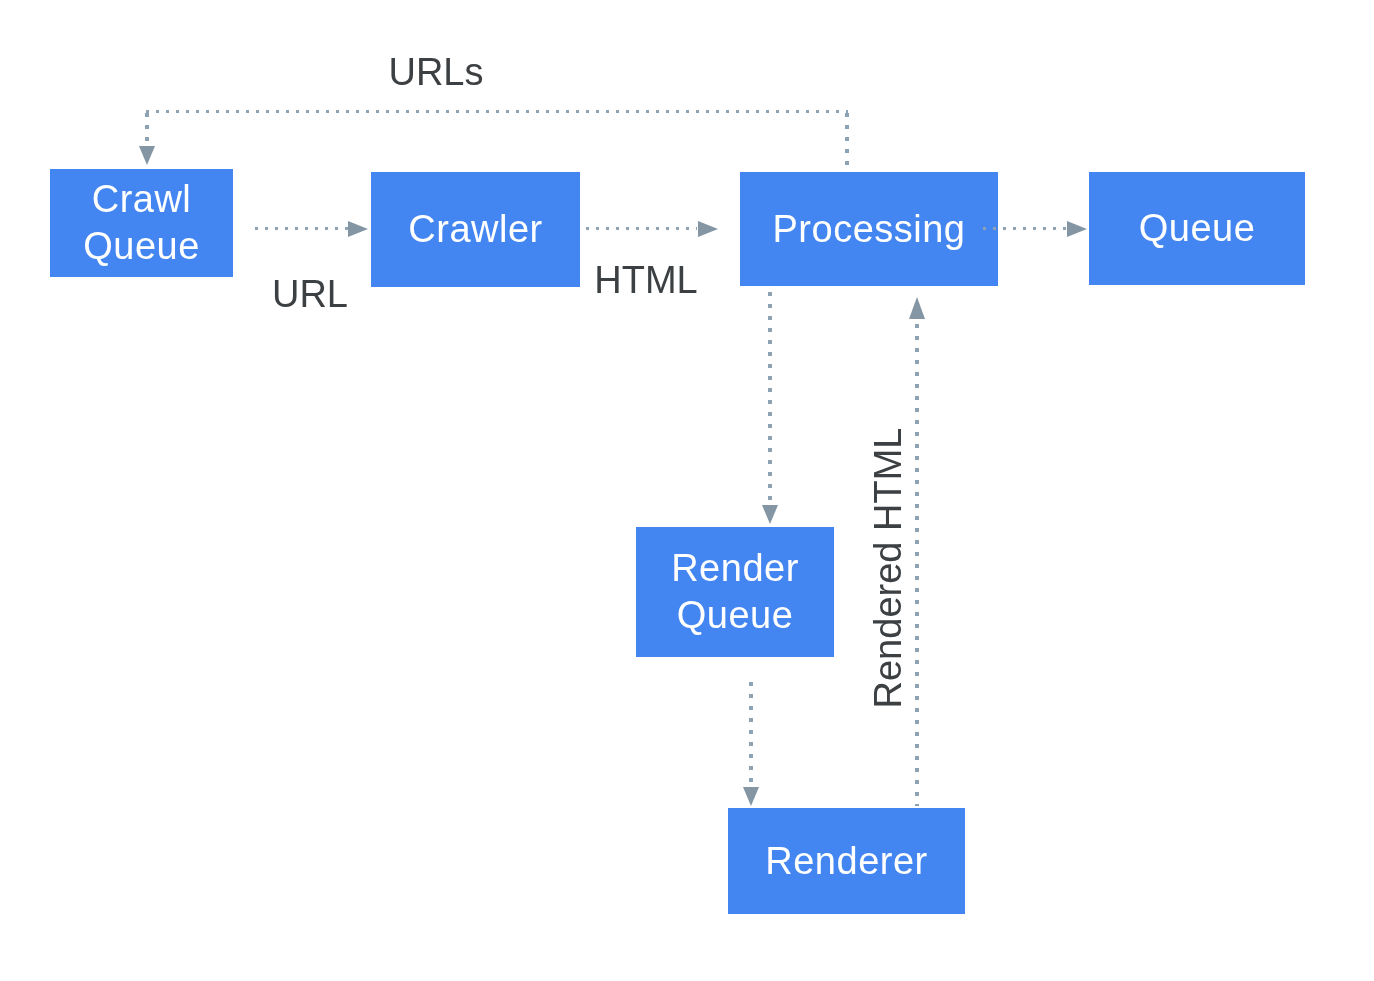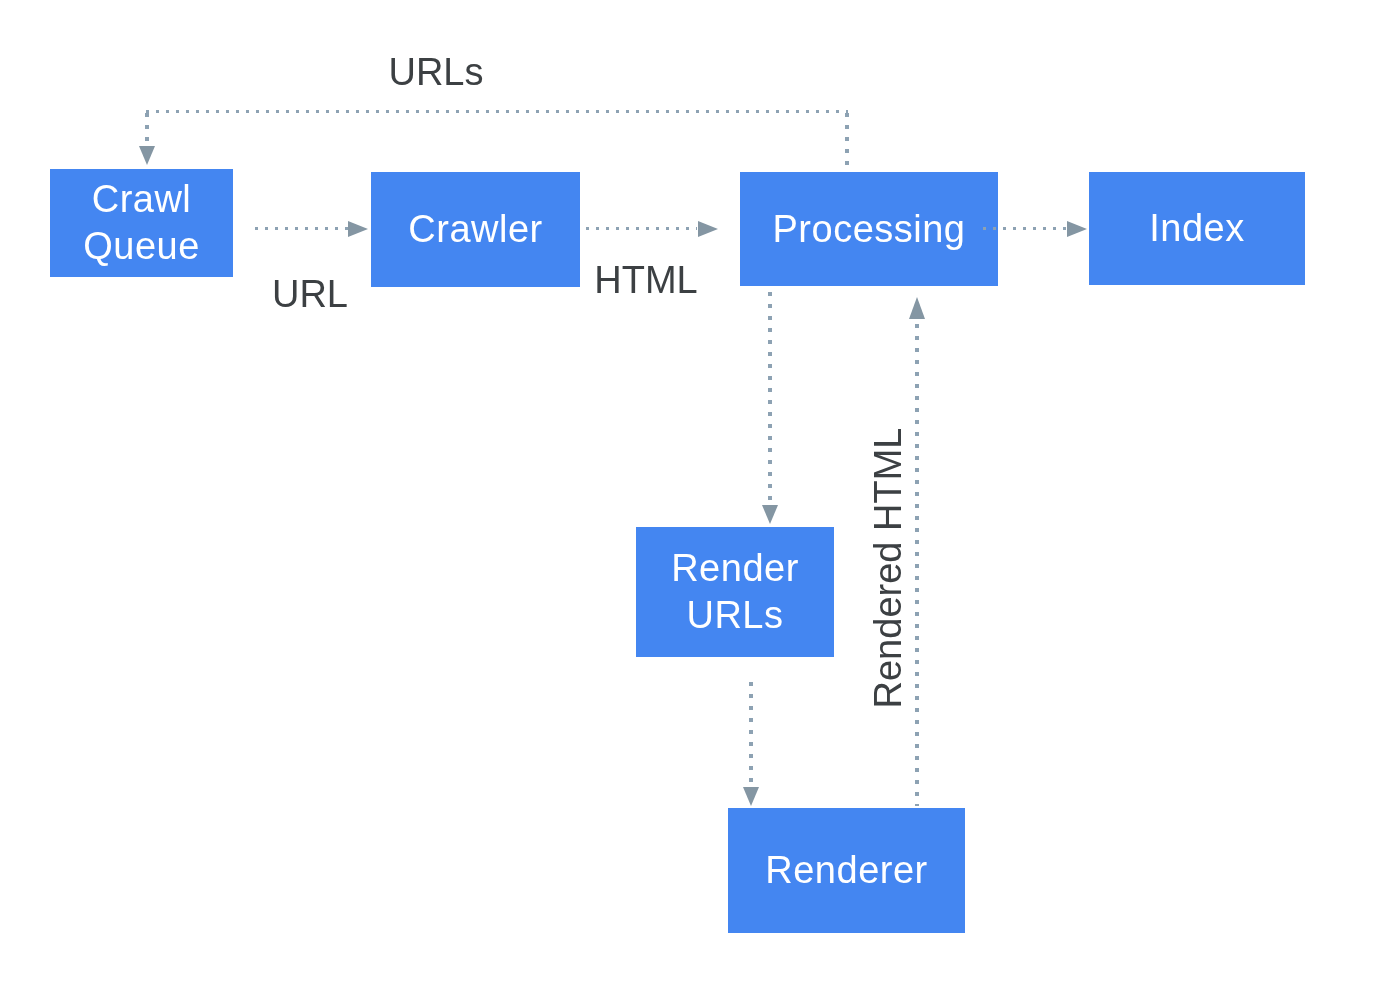--- a/index.html
+++ b/index.html
@@ -90,28 +90,28 @@
 
   <div class="node" style="left:371px; top:172px; width:209px; height:115px;">
     <span>Crawler</span>
   </div>
 
   <div class="node" style="left:719px; top:172px; width:258px; height:114px;margin-left:21px;">
     <span>Processing</span>
   </div>
 
   <div class="node shadowed" style="left:1089px; top:172px; width:216px; height:113px;">
-    <span>Index</span>
+    <span>Queue</span>
   </div>
 
   <div class="node shadowed" style="left:636px; top:527px; width:198px; height:130px; padding:0 20px;">
-    <span>Render URLs</span>
+    <span>Render Queue</span>
   </div>
 
-  <div class="node" style="left:728px; top:808px; width:237px; height:125px;text-align:right;">
+  <div class="node" style="left:728px; top:808px; width:237px; height:106px;text-align:right;">
     <span>Renderer</span>
   </div>
 
   <div class="v-dots" style="left:845px; top:113px; height:56px;"></div>
   <div class="h-dots" style="left:146px; top:110px; width:702px;"></div>
   <div class="v-dots" style="left:145px; top:113px; height:32px;"></div>
   <div class="arrow arrow-down" style="left:139px; top:146px;"></div>
 
   <div class="h-dots" style="left:255px; top:227px; width:93px;"></div>
   <div class="arrow arrow-right" style="left:348px; top:221px;"></div>

